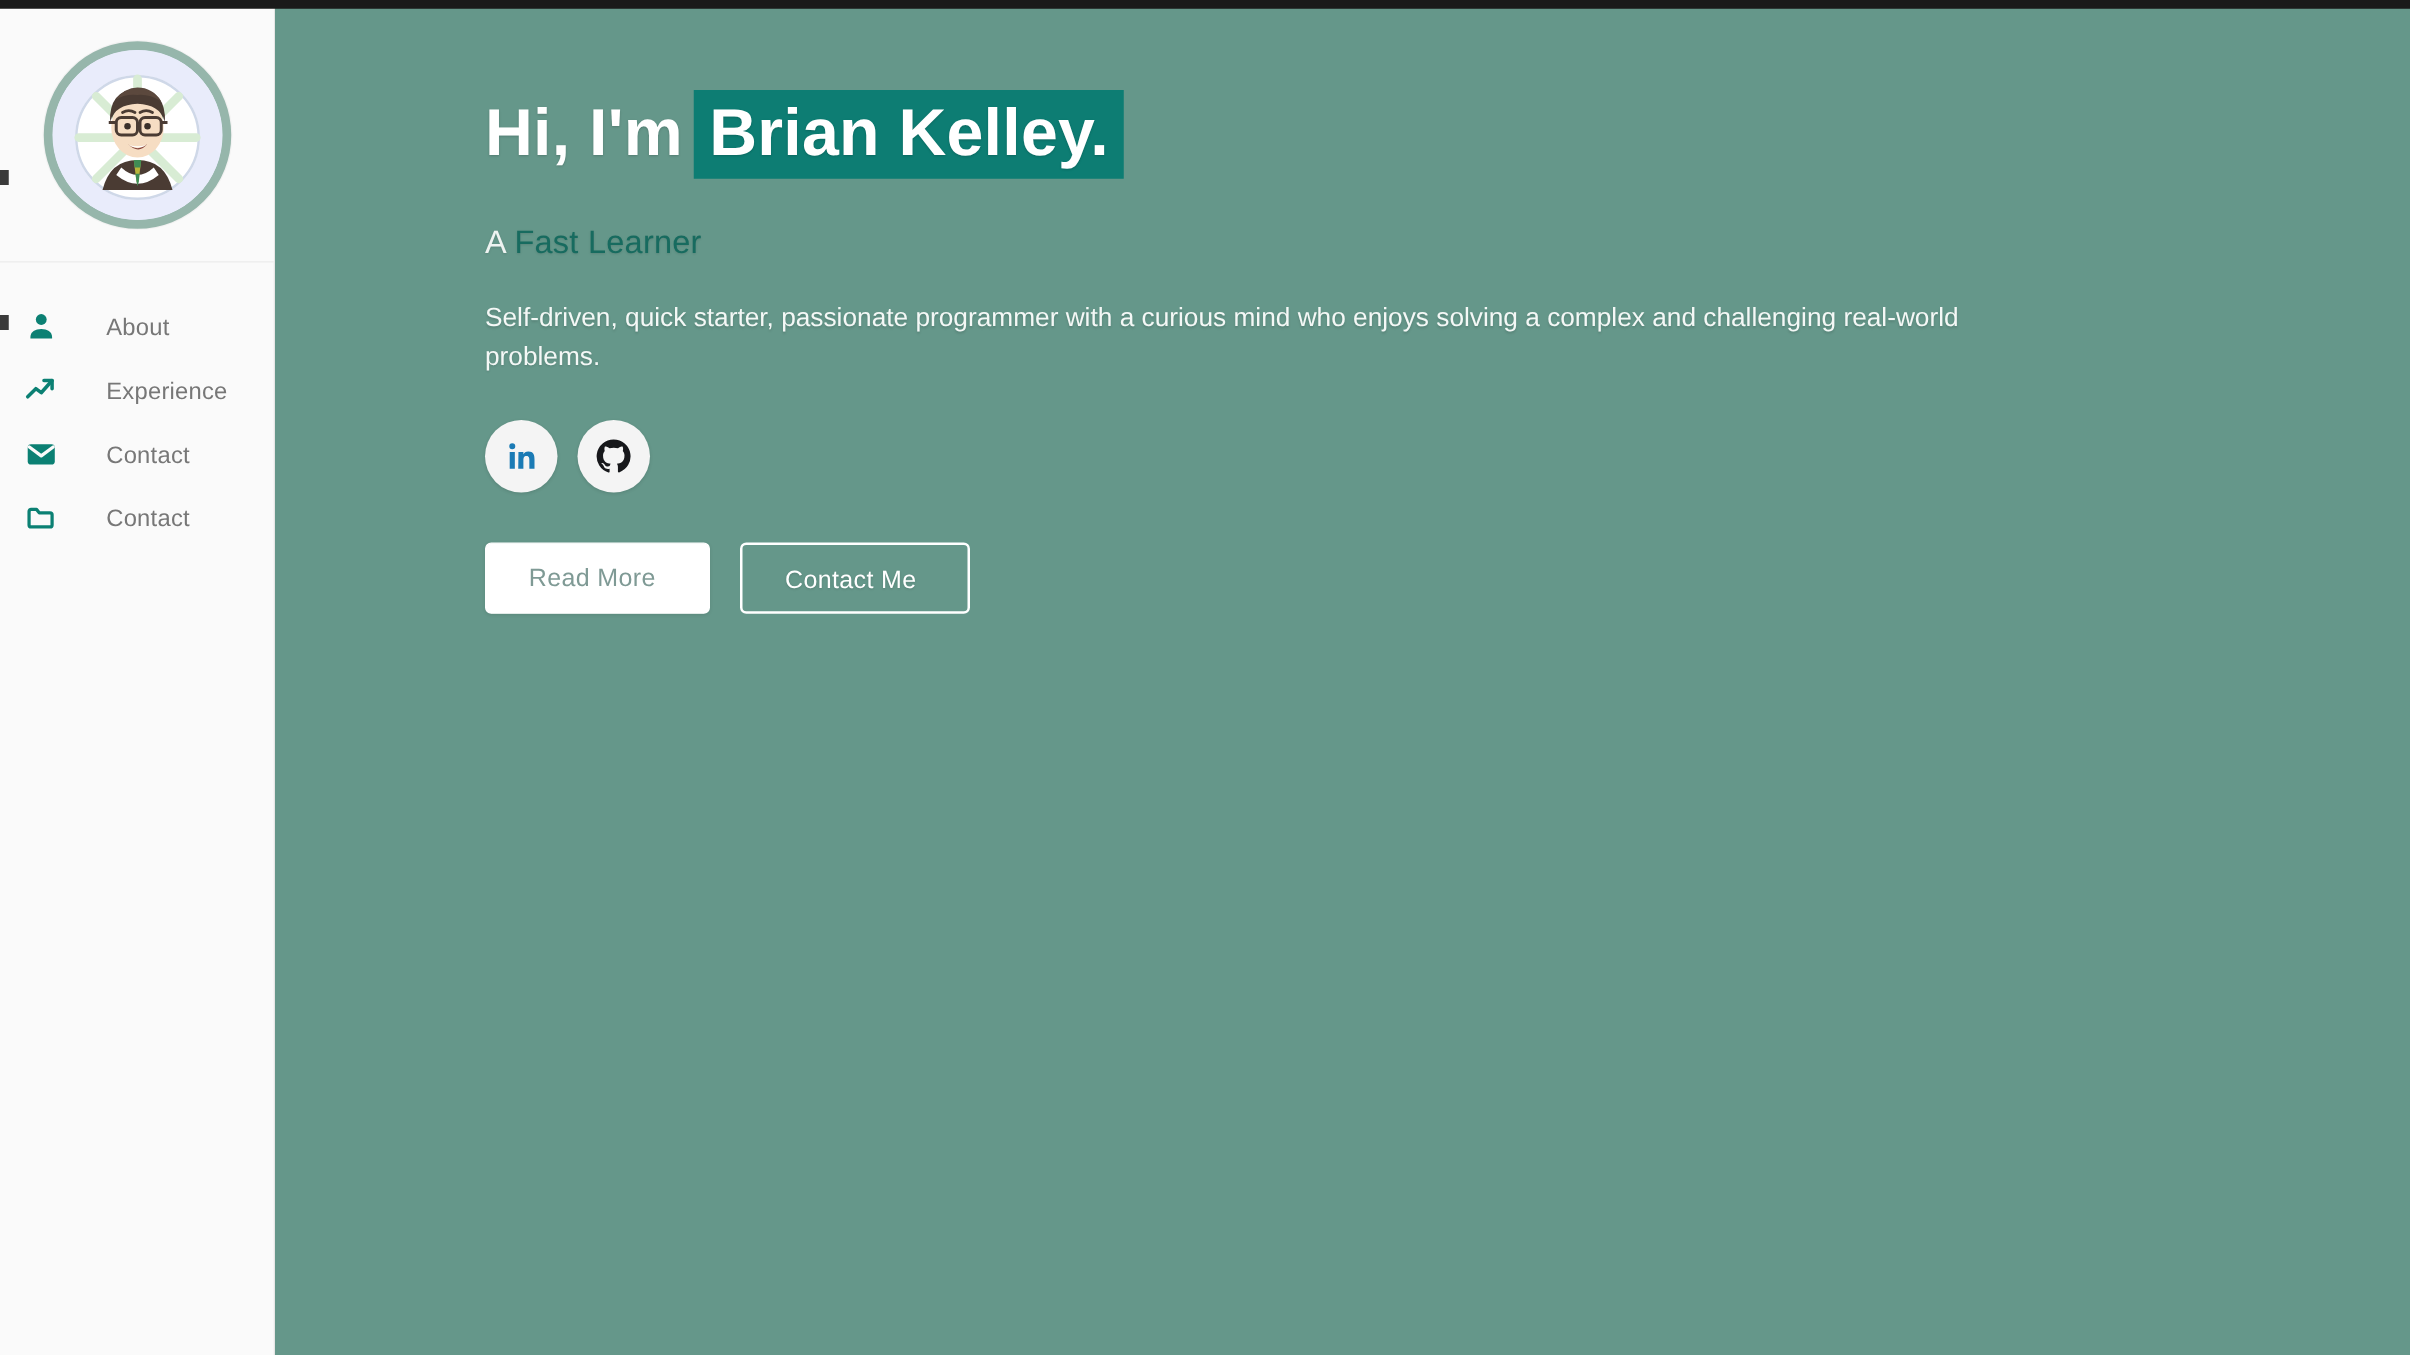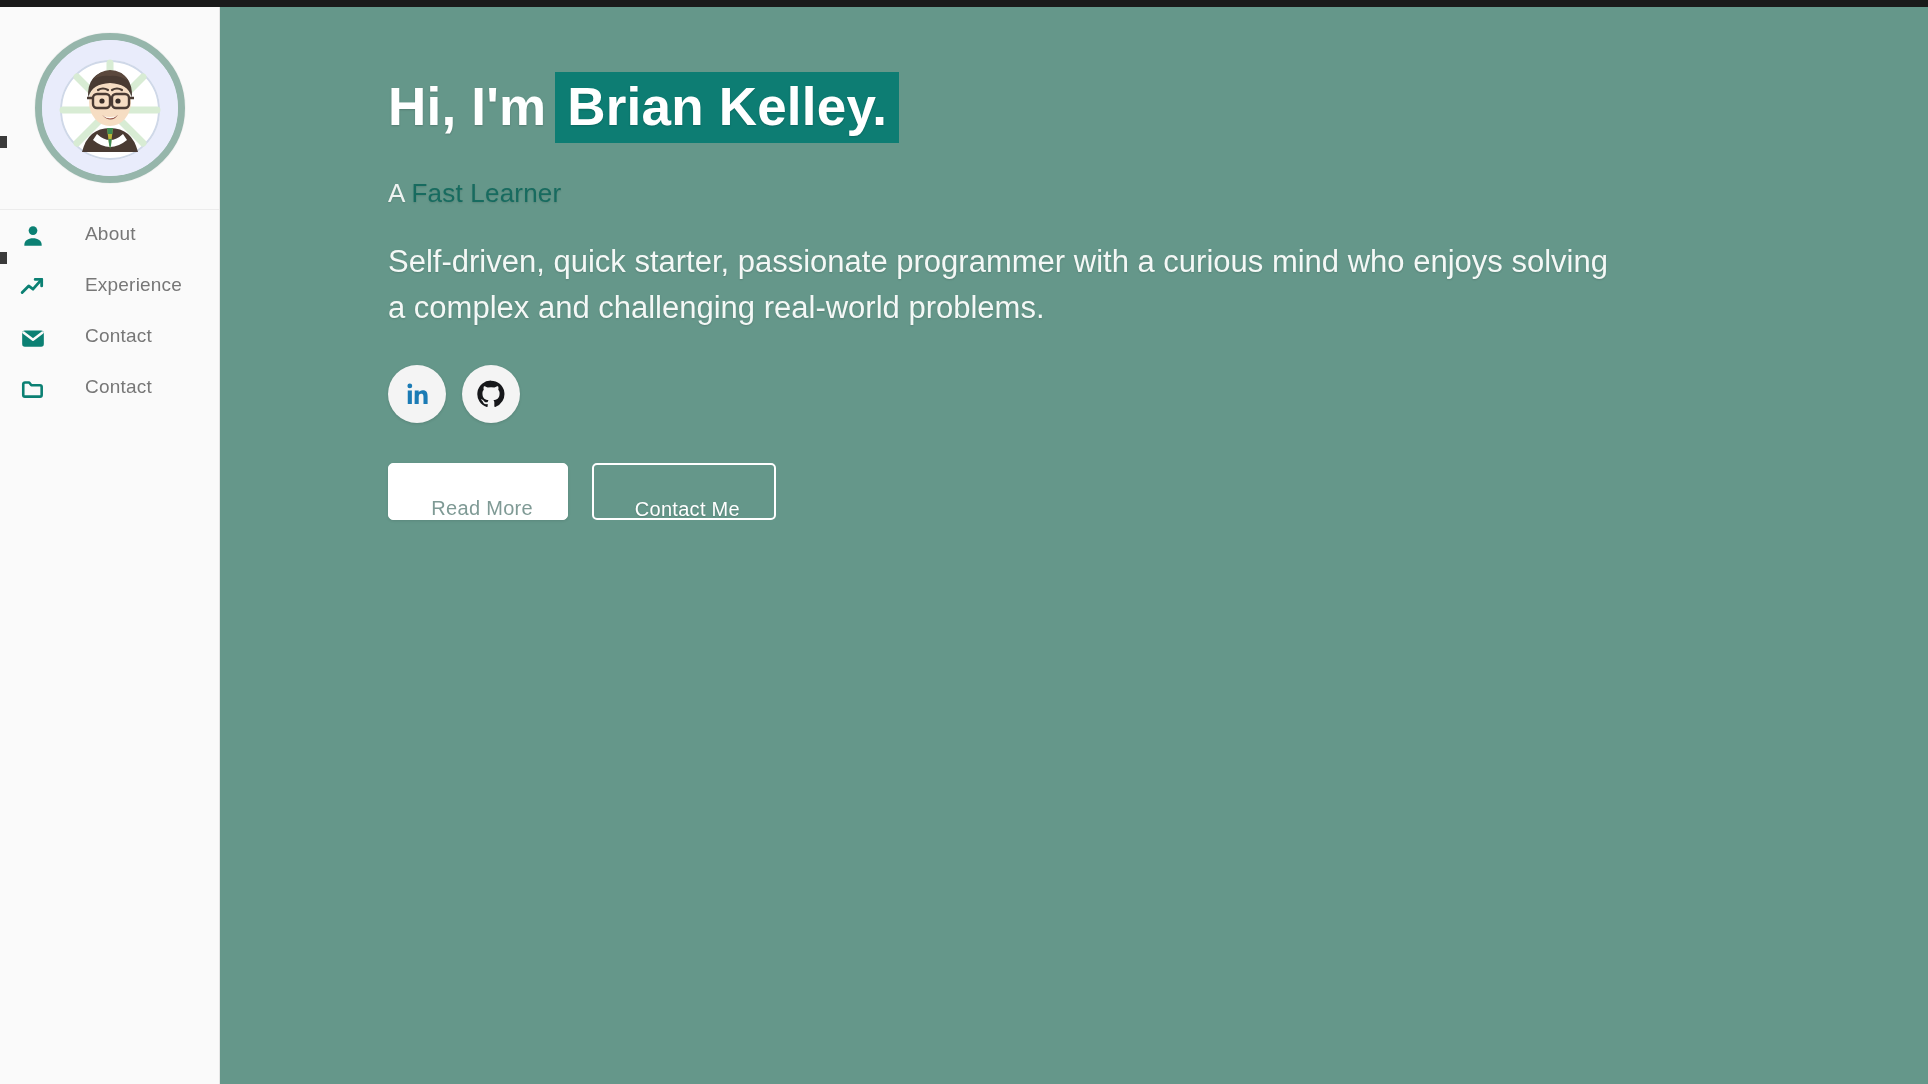--- a/index.html
+++ b/index.html
@@ -43,21 +43,21 @@
     background:#e8ecfa;
     border:7px solid #96b6ab;
     display:flex; align-items:center; justify-content:center;
     overflow:hidden;
     box-shadow:0 0 0 1px rgba(0,0,0,0.03);
   }
   .avatar-ring svg { display:block; }
 
   .nav { padding-top:13px; }
   .nav-item {
-    display:flex; align-items:flex-start;
+    display:flex; align-items:flex-end;
     height:51px;
     padding-left:20px;
     cursor:pointer;
     text-decoration:none;
   }
   .nav-icon {
     width:34px; flex:0 0 34px;
     display:flex; align-items:center; justify-content:flex-start;
     color:#0b8073;
   }
@@ -99,48 +99,48 @@
     margin-top:42px;
     font-size:26px;
     color:#eef3f1;
     letter-spacing:.2px;
     text-shadow:0 1px 2px rgba(0,0,0,0.12);
   }
   .subtitle .accent { color:#176b5f; }
 
   .bio {
     margin-top:30px;
-    font-size:31px;
+    font-size:21px;
     line-height:1.48;
     color:#f4f8f6;
     max-width:1240px;
     text-shadow:0 1px 2px rgba(0,0,0,0.14);
   }
 
   .socials { margin-top:34px; display:flex; gap:16px; }
   .social-btn {
     width:58px; height:58px; border-radius:50%;
     background:#f4f4f4;
     display:flex; align-items:center; justify-content:center;
     cursor:pointer;
     box-shadow:0 1px 3px rgba(0,0,0,0.12);
   }
   .social-btn svg { display:block; }
 
   .actions { margin-top:40px; display:flex; gap:24px; }
   .btn {
     font-size:20px;
     letter-spacing:.3px;
-    padding:16px 34px;
+    padding:0 34px;
     height:57px;
     line-height:57px;
     border-radius:5px;
     cursor:pointer;
     white-space:nowrap;
-    text-align:right;
+    text-align:left;
     font-family:"Liberation Sans", sans-serif;
   }
   .btn-primary {
     background:#ffffff;
     color:#7f9a95;
     border:1px solid #ffffff;
     min-width:180px;
     box-shadow:0 1px 3px rgba(0,0,0,0.1);
   }
   .btn-outline {

